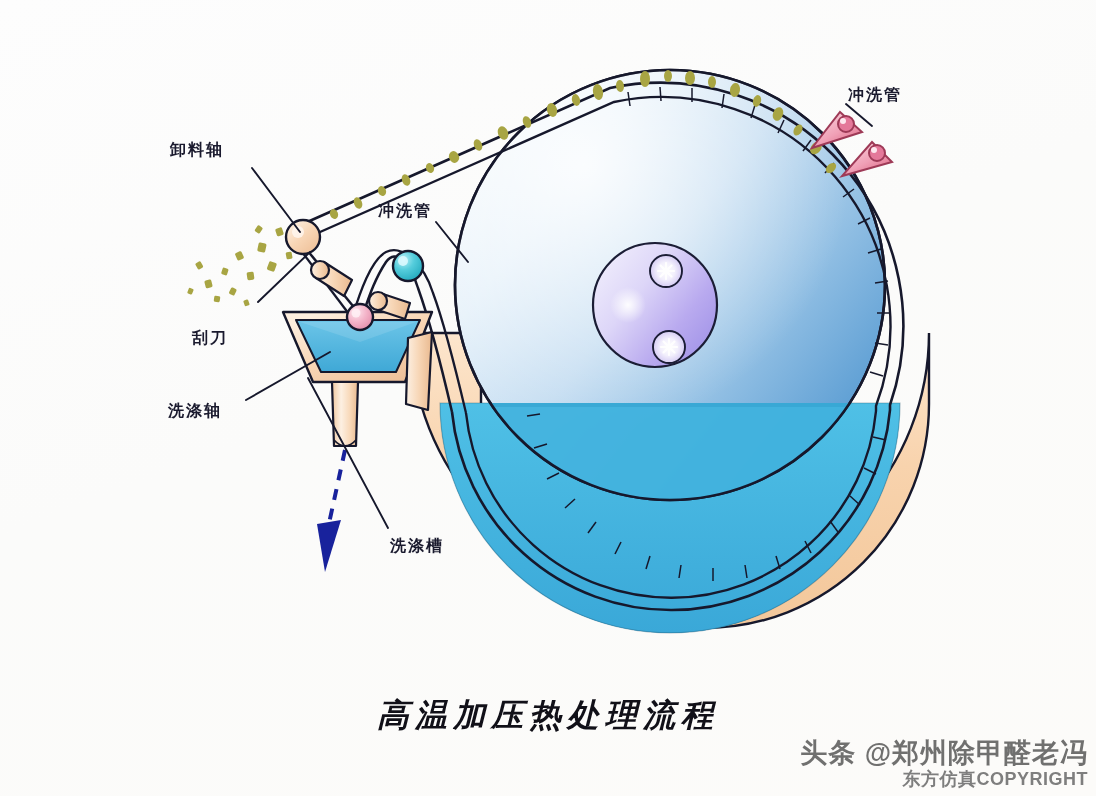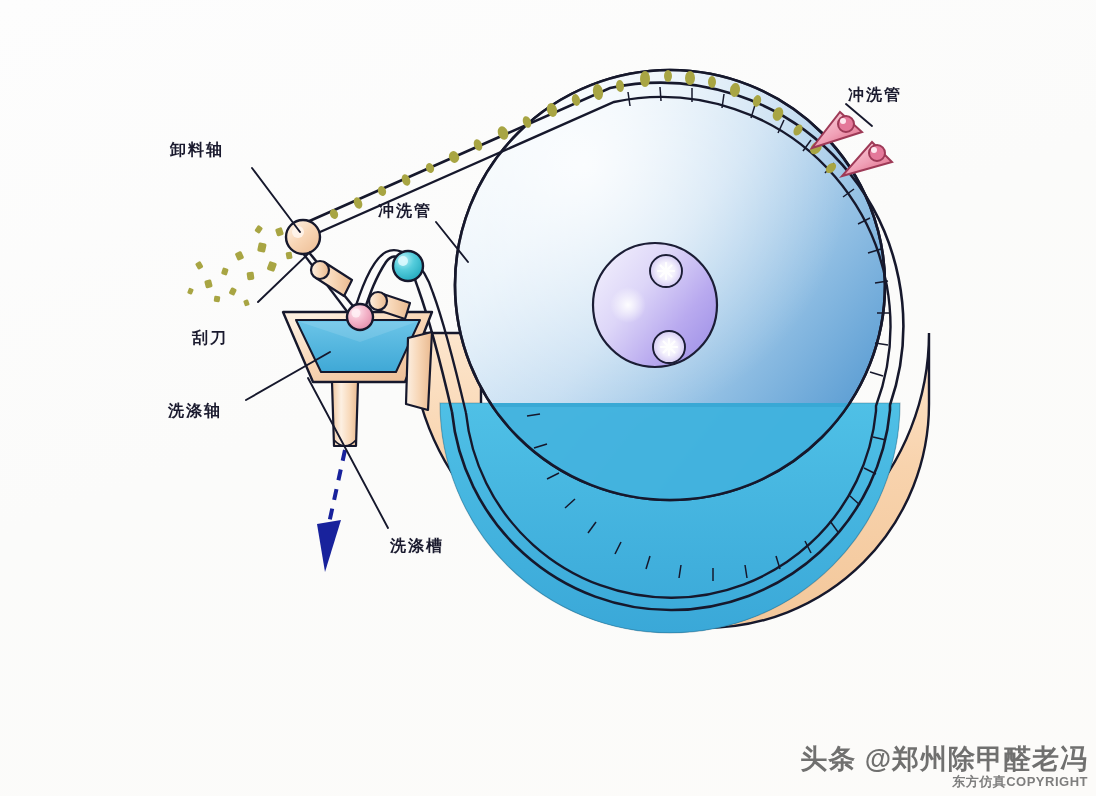--- a/index.html
+++ b/index.html
@@ -48,21 +48,21 @@
     color:#4a4a4a;
     opacity:.72;
     margin-top:8px;
   }
   #wm .wm1{
     font-family:"Liberation Sans","DejaVu Sans",sans-serif;
     font-size:27px;font-weight:700;letter-spacing:1px;color:#3b3b3b;
   }
   #wm .wm2{
     font-family:"Liberation Sans","DejaVu Sans",sans-serif;
-    font-size:13px;font-weight:700;letter-spacing:.5px;color:#4f4f4f;
+    font-size:18px;font-weight:700;letter-spacing:.5px;color:#4f4f4f;
   }
 </style>
 </head>
 <body>
 
 <div id="stage">
 
   <svg id="diagram" viewBox="0 0 1096 796">
     <defs>
 
@@ -396,19 +396,20 @@
     </g>
   </svg>
 
   <div class="lbl" style="left:170px;top:142px;">卸料轴</div>
   <div class="lbl" style="left:378px;top:203px;">冲洗管</div>
   <div class="lbl" style="left:848px;top:87px;">冲洗管</div>
   <div class="lbl" style="left:192px;top:308px;margin-top:22px;">刮刀</div>
   <div class="lbl" style="left:168px;top:403px;">洗涤轴</div>
   <div class="lbl" style="left:390px;top:538px;font-family:Liberation Serif, serif;">洗涤槽</div>
 
+  <div id="title">高温加压热处理流程</div>
 
   <div id="wm">
     <div class="wm1">头条 @郑州除甲醛老冯</div>
     <div class="wm2">东方仿真COPYRIGHT</div>
   </div>
 
 </div>
 
 </body></html>

